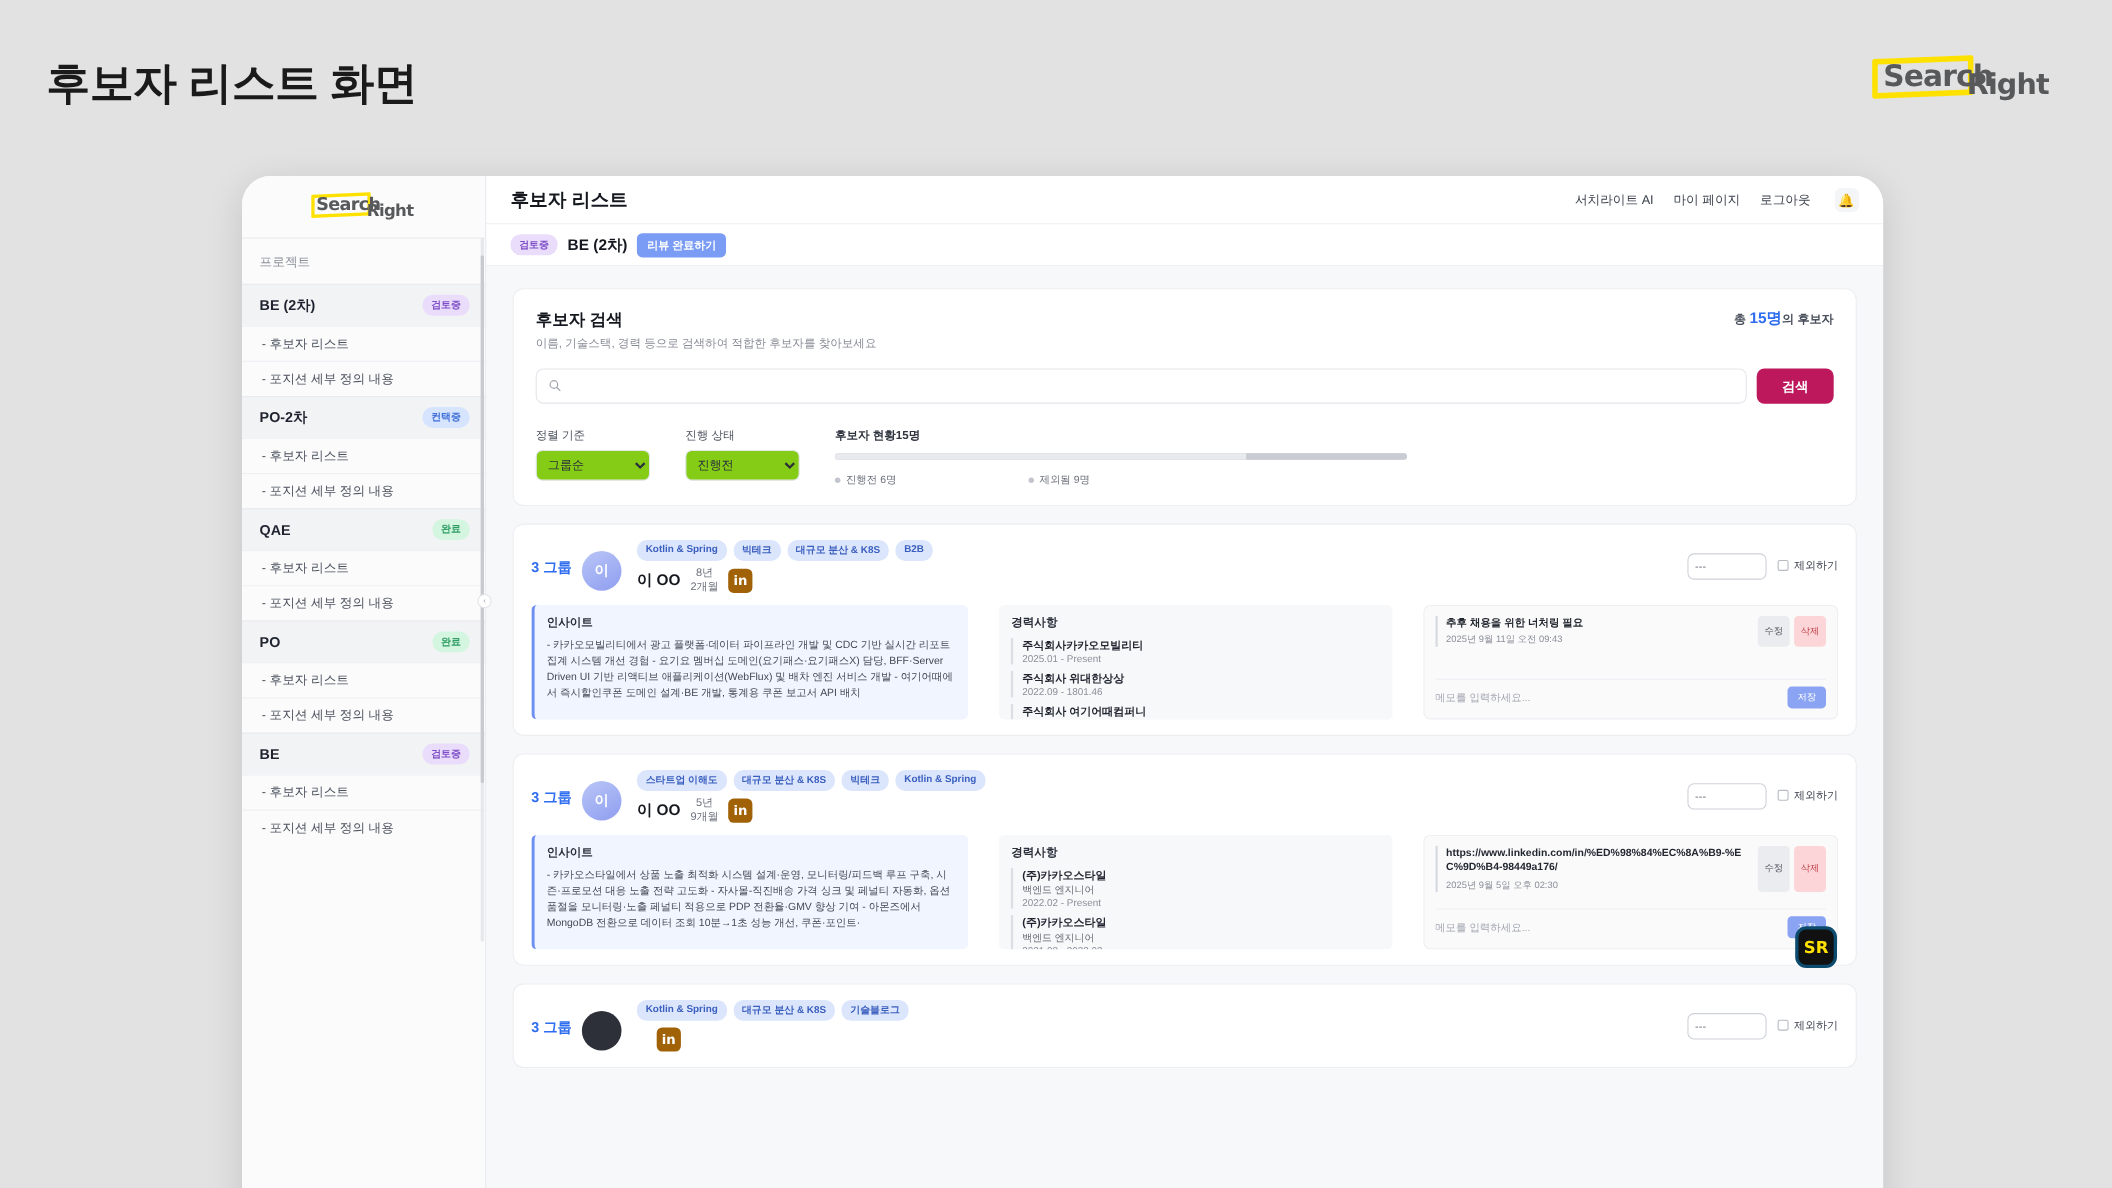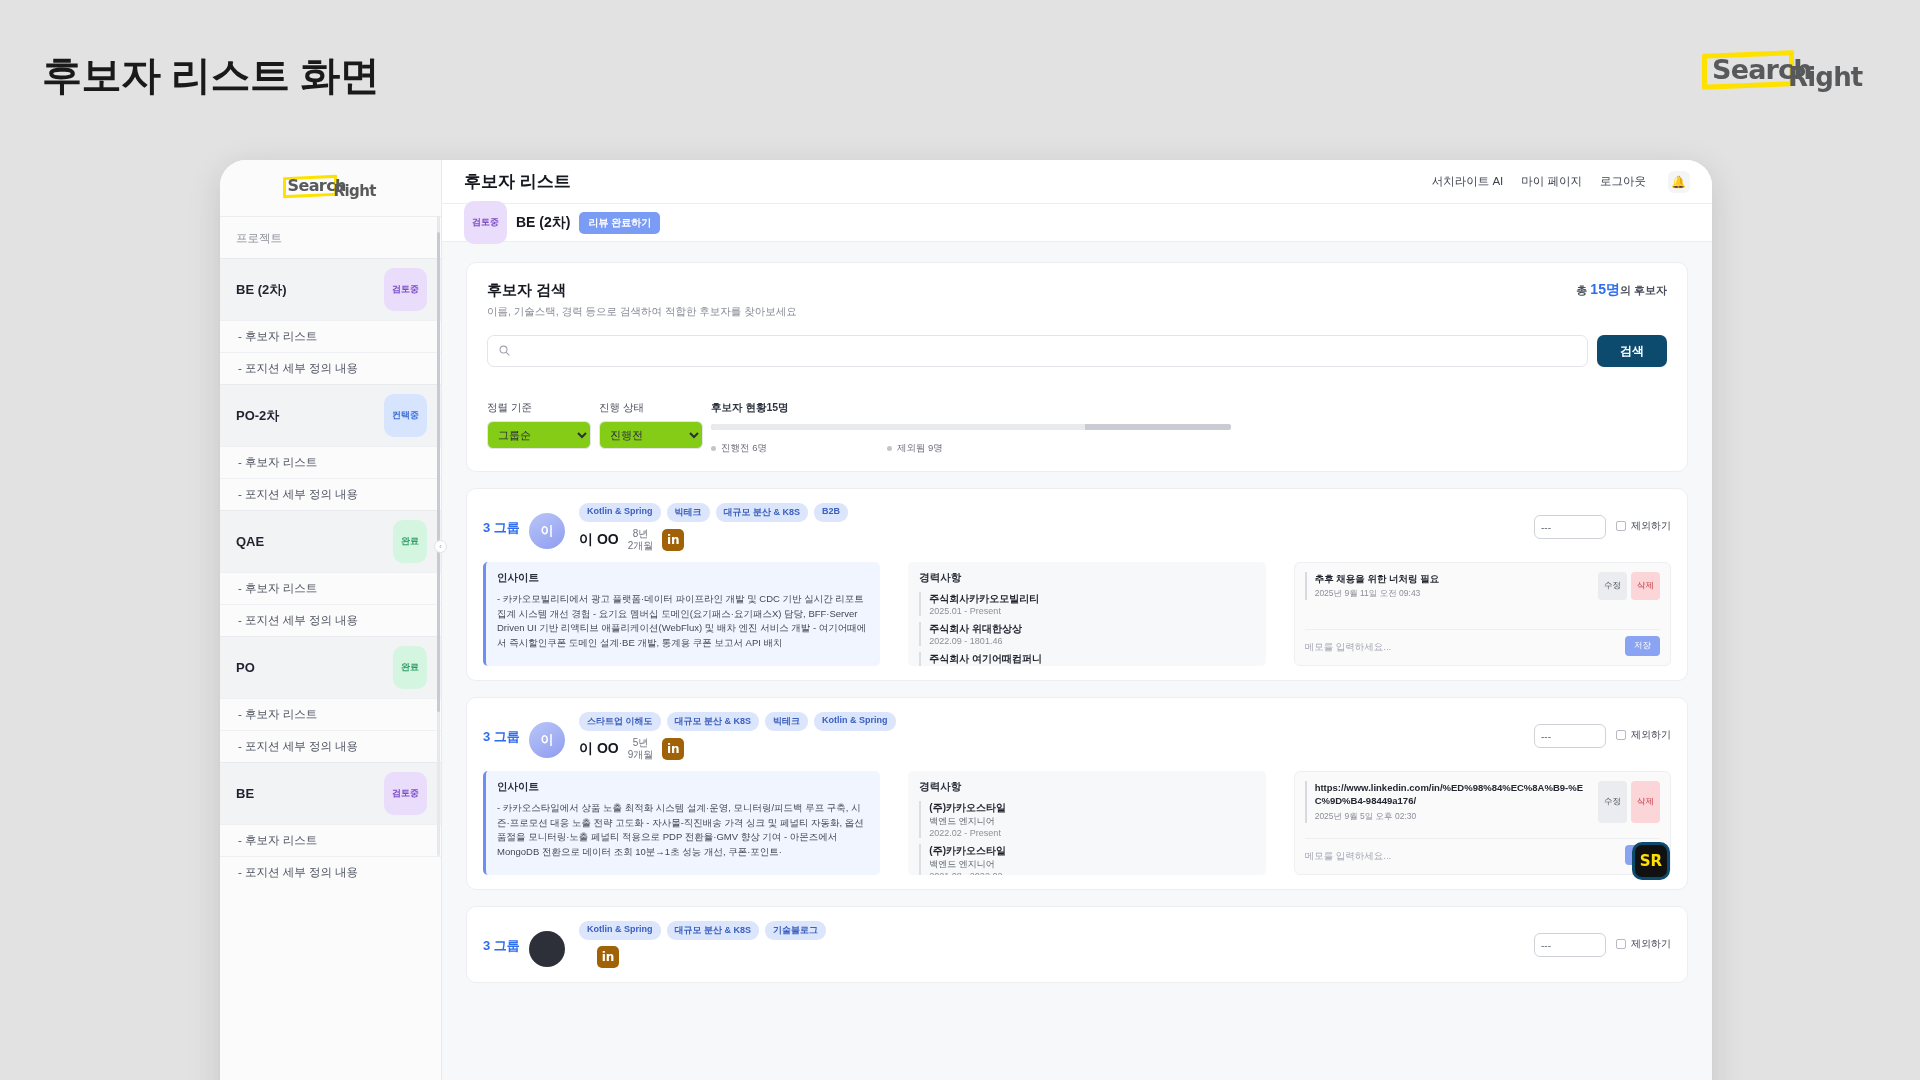--- a/index.html
+++ b/index.html
@@ -81,21 +81,21 @@
   }
   .proj-row {
     display: flex; align-items: center; justify-content: space-between;
     padding: 9px 14px 9px 16px;
     background: #f2f3f5;
     border-top: 1px solid #e9eaee;
     cursor: pointer;
   }
   .proj-row .pname { font-size: 13px; font-weight: 700; color: #1f2330; }
   .badge {
-    font-size: 9px; padding: 15px 8px; border-radius: 10px; font-weight: 600;
+    font-size: 9px; padding: 3px 8px; border-radius: 10px; font-weight: 600;
     white-space: nowrap;
   }
   .badge.review { background: #eadcfb; color: #7d4ec7; }
   .badge.contact { background: #d6e4fd; color: #3f6fd8; }
   .badge.done { background: #d4f5e0; color: #2f9e63; }
   .sub-row {
     padding: 8px 16px 8px 18px;
     font-size: 11.5px; color: #4c515e;
     border-top: 1px solid #eff0f3;
     cursor: pointer;
@@ -166,24 +166,24 @@
   }
   .search-input-wrap .mag {
     position: absolute; left: 11px; top: 9px; width: 11px; height: 11px;
   }
   .search-input-wrap input {
     border: none; outline: none; width: 100%; font-size: 11.5px; color: #2b2f3a;
     font-family: inherit; background: transparent;
   }
   .search-input-wrap input::placeholder { color: #a3a7b2; }
   .btn-search {
-    background: #0c4a6e; color: #fff; border: none; border-radius: 7px;
+    background: #be185d; color: #fff; border: none; border-radius: 7px;
     width: 70px; font-size: 12px; font-weight: 600; cursor: pointer;
   }
-  .filters { display: flex; gap: 8px; margin-top: 34px; align-items: flex-start; }
+  .filters { display: flex; gap: 32px; margin-top: 22px; align-items: flex-start; }
   .filter-field { width: 104px; }
   .filter-label { font-size: 10.5px; color: #4d525e; margin-bottom: 6px; }
   .filter-field select {
     width: 100%; height: 28px; border: 1px solid #e3e5ea; border-radius: 6px;
     background: #84cc16; font-size: 11px; color: #2b2f3a; padding: 0 6px;
     font-family: inherit; cursor: pointer;
   }
   .status-block { flex: 1; max-width: 520px; }
   .status-title { font-size: 10.5px; color: #2f343f; font-weight: 700; margin-bottom: 9px; }
   .bar { height: 6px; background: #c9ccd3; border-radius: 4px; overflow: hidden; display: flex; }

